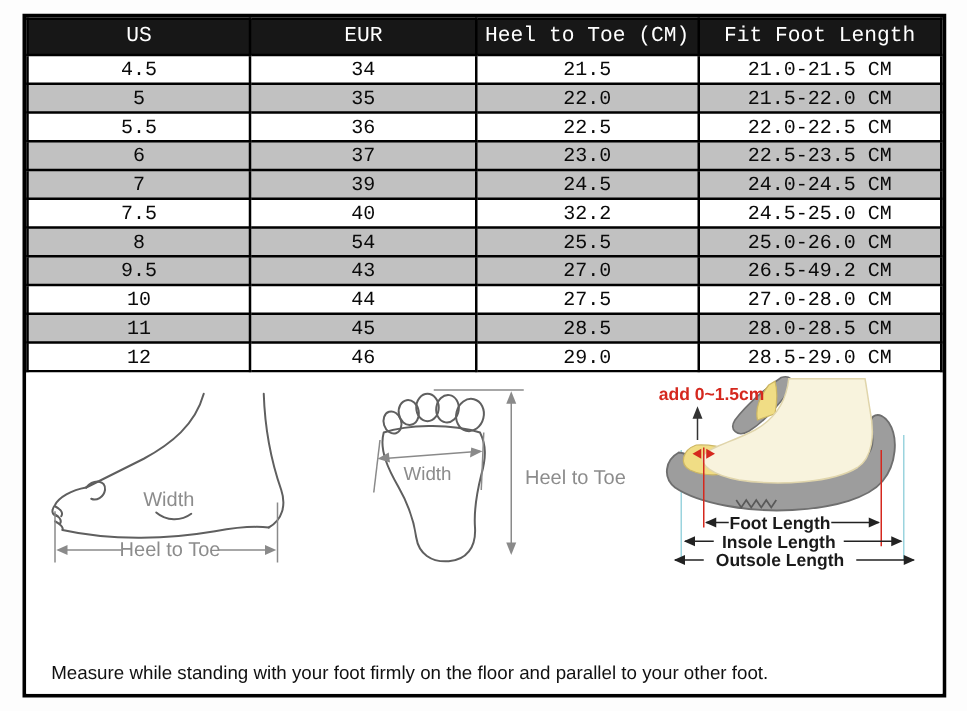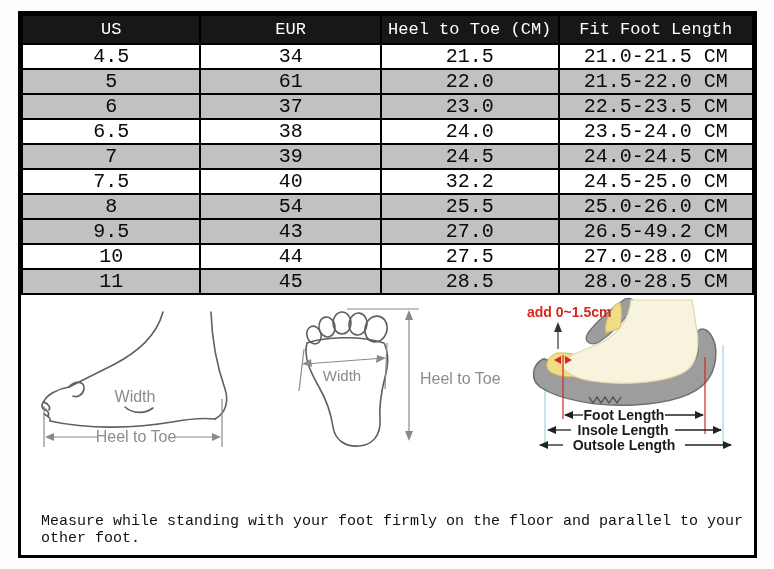--- a/index.html
+++ b/index.html
@@ -19,31 +19,31 @@
   table.size-table col.c1{width:24.4%;}
   table.size-table col.c2{width:24.7%;}
   table.size-table col.c3{width:24.3%;}
   table.size-table col.c4{width:26.6%;}
   table.size-table th{
     background:#171717;color:#ffffff;font-weight:normal;
     font-size:17px;height:25px;border:2px solid #000;text-align:center;
     letter-spacing:0px;
   }
   table.size-table td{
-    height:21px;text-align:center;font-size:20px;color:#0a0a0a;
+    height:21px;text-align:center;font-size:16px;color:#0a0a0a;
     border:2px solid #000;background:#ffffff;padding:0;
   }
   table.size-table tr.gray td{background:#c1c1c1;}
   .diagram-area{
     position:relative;flex:1 1 auto;background:#ffffff;overflow:hidden;
   }
   .svg-abs{position:absolute;}
   .note{
     position:absolute;left:20px;bottom:8px;font-size:15px;color:#111;
-    font-family:Liberation Mono, monospace;
+    font-family:Liberation Sans, sans-serif;
   }
   .fig-line{stroke:#5f5f5f;stroke-width:1.6;fill:none;stroke-linecap:round;}
   .meas-line{stroke:#8a8a8a;stroke-width:1.2;fill:none;}
   .meas-text{fill:#8c8c8c;font-family:"Liberation Sans",sans-serif;}
   .arrow-fill{fill:#8a8a8a;}
   .blk-line{stroke:#222;stroke-width:1.3;fill:none;}
   .blk-fill{fill:#222;}
   .bold-label{fill:#1b1b1b;font-family:"Liberation Sans",sans-serif;font-weight:bold;}
 </style>
 </head>
@@ -69,36 +69,36 @@
       </thead>
       <tbody>
           <tr class="white">
             <td>4.5</td>
             <td>34</td>
             <td>21.5</td>
             <td>21.0-21.5 CM</td>
           </tr>
           <tr class="gray">
             <td>5</td>
-            <td>61</td>
+            <td>35</td>
             <td>22.0</td>
             <td>21.5-22.0 CM</td>
+          </tr>
+          <tr class="white">
+            <td>5.5</td>
+            <td>36</td>
+            <td>22.5</td>
+            <td>22.0-22.5 CM</td>
           </tr>
           <tr class="gray">
             <td>6</td>
             <td>37</td>
             <td>23.0</td>
             <td>22.5-23.5 CM</td>
           </tr>
-          <tr class="white">
-            <td>6.5</td>
-            <td>38</td>
-            <td>24.0</td>
-            <td>23.5-24.0 CM</td>
-          </tr>
           <tr class="gray">
             <td>7</td>
             <td>39</td>
             <td>24.5</td>
             <td>24.0-24.5 CM</td>
           </tr>
           <tr class="white">
             <td>7.5</td>
             <td>40</td>
             <td>32.2</td>
@@ -120,20 +120,26 @@
             <td>10</td>
             <td>44</td>
             <td>27.5</td>
             <td>27.0-28.0 CM</td>
           </tr>
           <tr class="gray">
             <td>11</td>
             <td>45</td>
             <td>28.5</td>
             <td>28.0-28.5 CM</td>
+          </tr>
+          <tr class="white">
+            <td>12</td>
+            <td>46</td>
+            <td>29.0</td>
+            <td>28.5-29.0 CM</td>
           </tr>
         </tbody>
     </table>
 
     <div class="diagram-area">
 
       <svg class="svg-abs" style="left:14px;top:14px;" width="236" height="148" viewBox="0 0 236 148">
         <path class="fig-line" d="M 128 3 C 121 28, 102 43, 80 55 C 62 64, 46 72, 34 78"></path>
         <path class="fig-line" d="M 34 78 C 40 71, 50 72, 49 80 C 48 86, 42 89, 38 87"></path>
         <path class="fig-line" d="M 34 78 C 22 80, 12 86, 9 92 C 6 96, 6 100, 11 101"></path>

